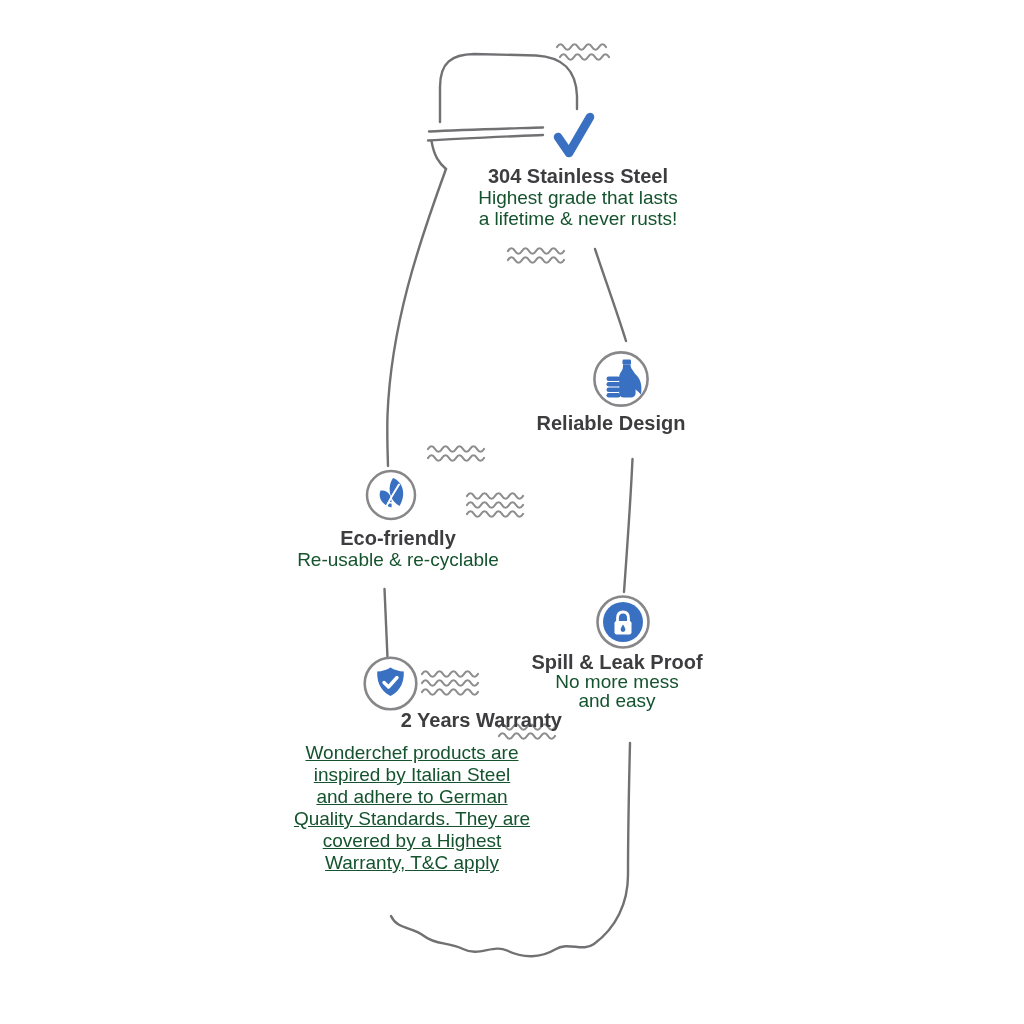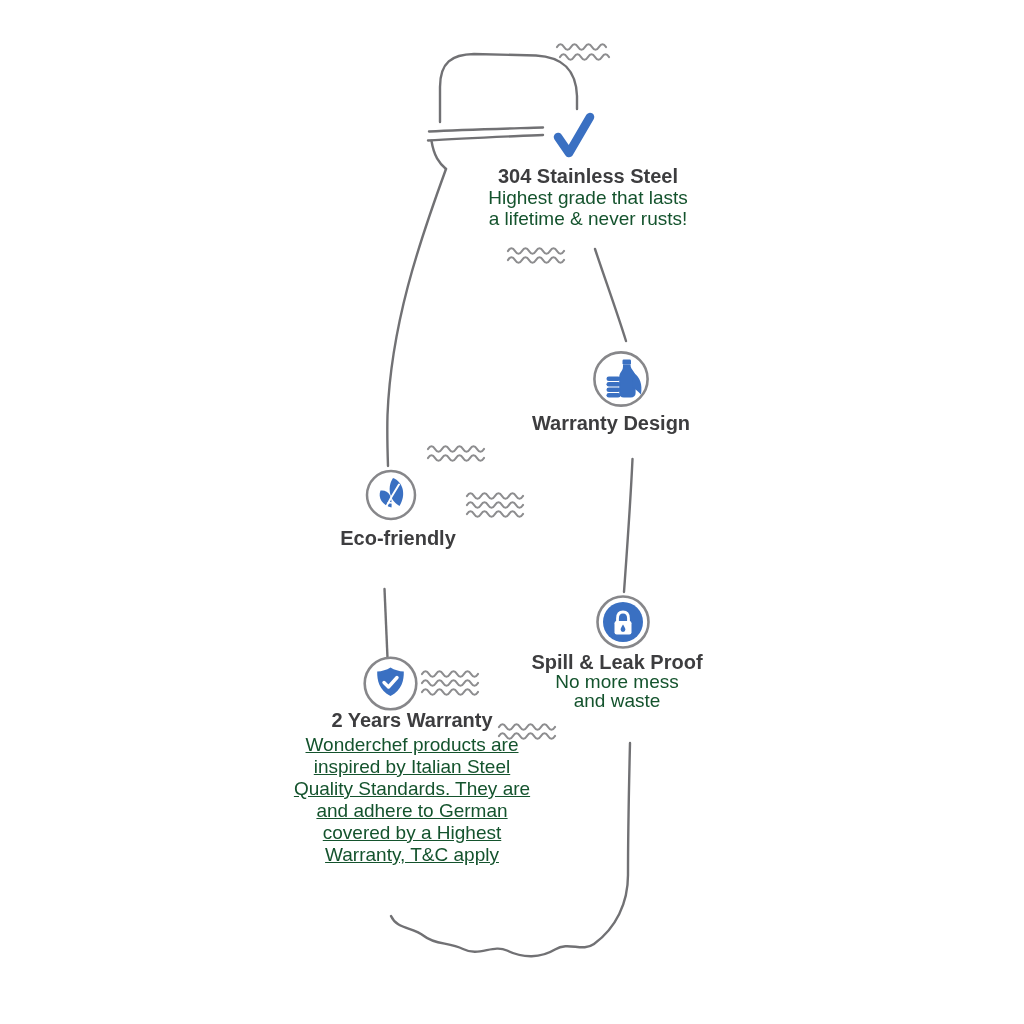--- a/index.html
+++ b/index.html
@@ -5,21 +5,21 @@
   html,body{margin:0;padding:0;background:#ffffff;}
   .canvas{position:relative;width:1024px;height:1024px;background:#ffffff;overflow:hidden;
           font-family:"Liberation Sans", sans-serif;}
   .art{position:absolute;left:0;top:0;width:1024px;height:1024px;}
   .icon{position:absolute;}
   .feature{position:absolute;text-align:center;}
   .f-title{font-size:20px;font-weight:bold;color:#3d3d3f;line-height:21px;}
   .f-line{font-size:19px;color:#14532d;line-height:21px;}
   .f-spill .f-line{line-height:18.5px;}
   .f-warranty .f-line{line-height:22px;text-decoration:underline;}
-  .f-warranty .f-title{margin-bottom:3px;}
+  .f-warranty .f-title{margin-bottom:11px;text-align:right;}
 </style>
 </head>
 <body>
 
 <div class="canvas">
 
   <svg class="art" viewBox="0 0 1024 1024" fill="none" stroke="#717174" stroke-width="2.4" stroke-linecap="round" stroke-linejoin="round">
     <path d="M 440,122 L 440,87 C 440,62 452,54.5 474,54 L 536,55.5 C 562,57 576,69 577,96 L 577,109"></path>
     <path d="M 429,131.5 C 465,129.5 510,128.5 543,127.5"></path>
     <path d="M 428,140.5 C 465,138 510,136.5 543,135"></path>
@@ -96,43 +96,44 @@
   </svg>
 
   <svg class="icon" style="left:363px;top:656px" width="55" height="55" viewBox="0 0 55 55">
     <circle cx="27.5" cy="27.5" r="25.8" fill="#ffffff" stroke="#87878a" stroke-width="2.6"></circle>
     <g>
       <path d="M 27.5,11.5 C 31.5,14 36,15.3 40.8,15.6 C 41,24.5 38.8,34.5 27.5,40 C 16.2,34.5 14,24.5 14.2,15.6 C 19,15.3 23.5,14 27.5,11.5 Z" fill="#3a70c2"></path>
       <path d="M 21,26.5 L 25.5,31 L 34,21.5" fill="none" stroke="#ffffff" stroke-width="3.4" stroke-linecap="round" stroke-linejoin="round"></path>
     </g>
   </svg>
 
-  <div class="feature f-steel" style="left:438px;top:166px;width:300px">
+  <div class="feature f-steel" style="left:428px;top:166px;width:300px">
     <div class="f-title">304 Stainless Steel</div>
     <div class="f-line">Highest grade that lasts</div>
     <div class="f-line">a lifetime &amp; never rusts!</div>
   </div>
 
   <div class="feature f-ergo" style="left:461px;top:413px;width:300px">
-    <div class="f-title">Warranty Design</div>
+    <div class="f-title">Reliable Design</div>
   </div>
 
   <div class="feature f-eco" style="left:248px;top:528px;width:300px">
     <div class="f-title">Eco-friendly</div>
+    <div class="f-line">Re-usable &amp; re-cyclable</div>
   </div>
 
   <div class="feature f-spill" style="left:467px;top:652px;width:300px">
     <div class="f-title">Spill &amp; Leak Proof</div>
     <div class="f-line">No more mess</div>
-    <div class="f-line">and waste</div>
+    <div class="f-line">and easy</div>
   </div>
 
   <div class="feature f-warranty" style="left:262px;top:710px;width:300px">
     <div class="f-title">2 Years Warranty</div>
     <div class="f-line">Wonderchef products are</div>
     <div class="f-line">inspired by Italian Steel</div>
+    <div class="f-line">and adhere to German</div>
     <div class="f-line">Quality Standards. They are</div>
-    <div class="f-line">and adhere to German</div>
     <div class="f-line">covered by a Highest</div>
     <div class="f-line">Warranty, T&amp;C apply</div>
   </div>
 
 </div>
 
 </body></html>

